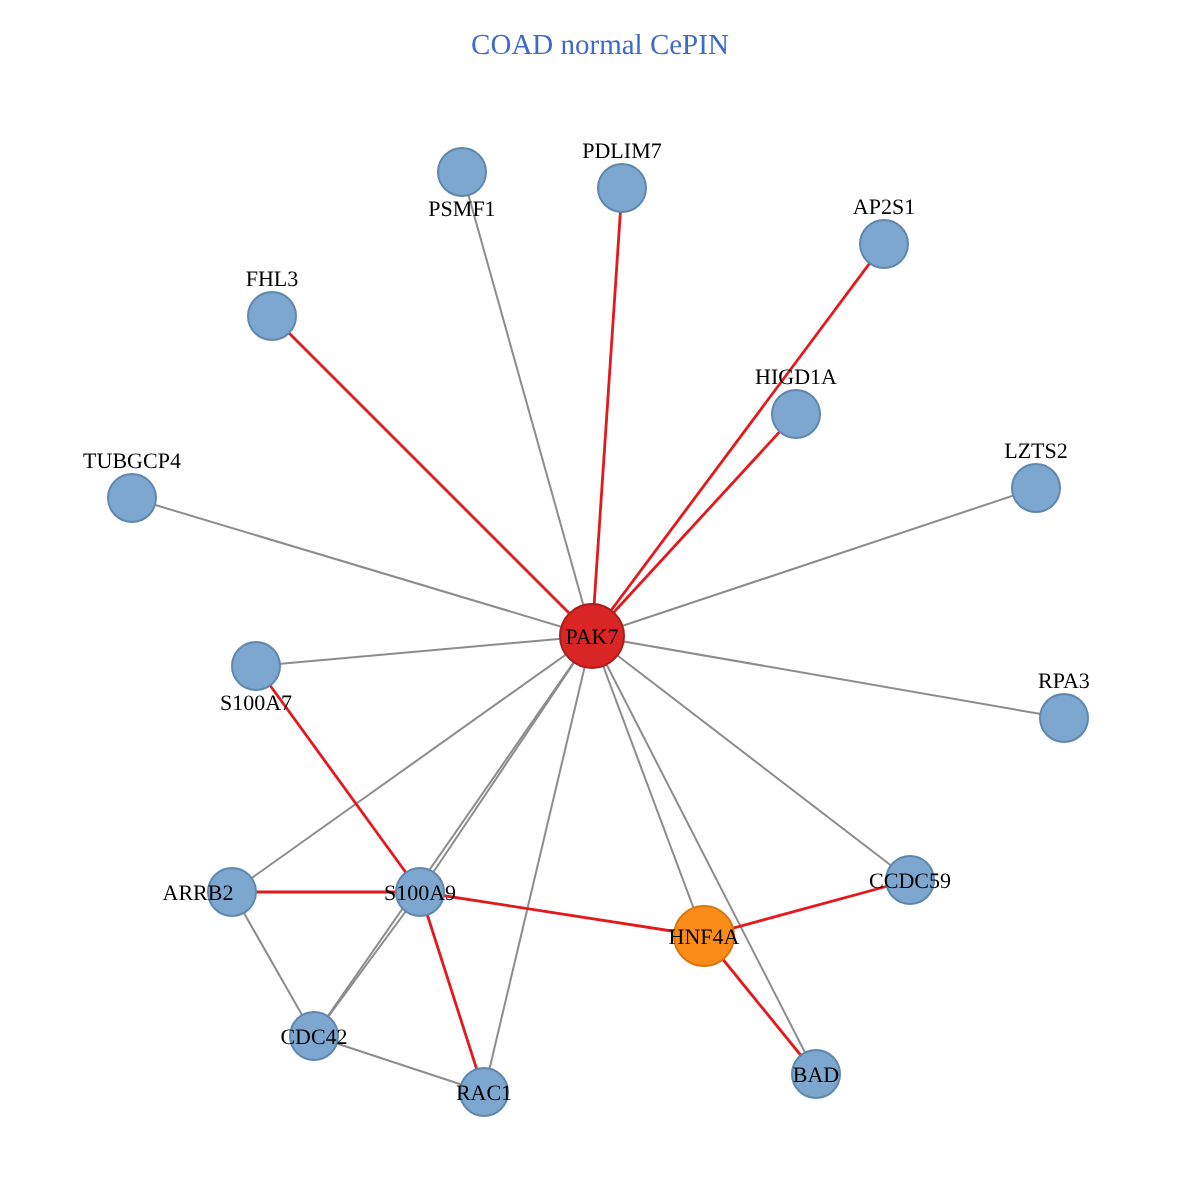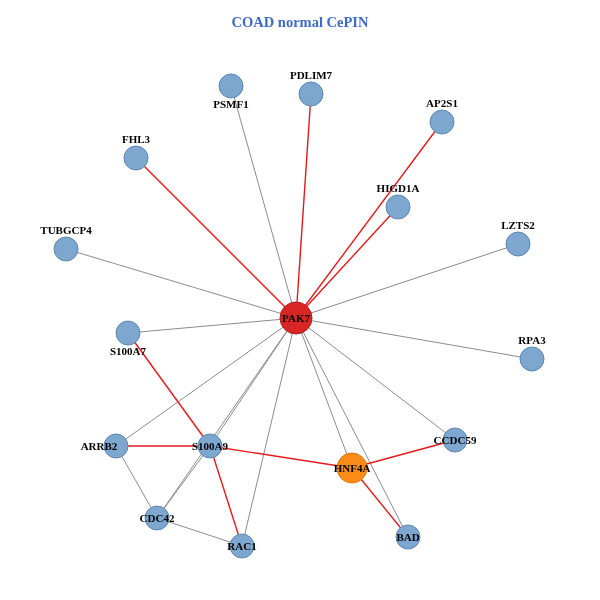--- a/index.html
+++ b/index.html
@@ -2,21 +2,20 @@
 <html><head>
 <meta charset="utf-8">
 <style>
   html, body { margin: 0; padding: 0; background: #ffffff; }
   .figure {
     width: 600px;
     height: 600px;
     position: relative;
     background: #ffffff;
     overflow: hidden;
-    font-weight: bold;
   }
   svg text {
     font-family: "Liberation Serif", "DejaVu Serif", serif;
   }
   .node-circle { cursor: pointer; }
 </style>
 </head>
 <body>
 
 <div class="figure">

